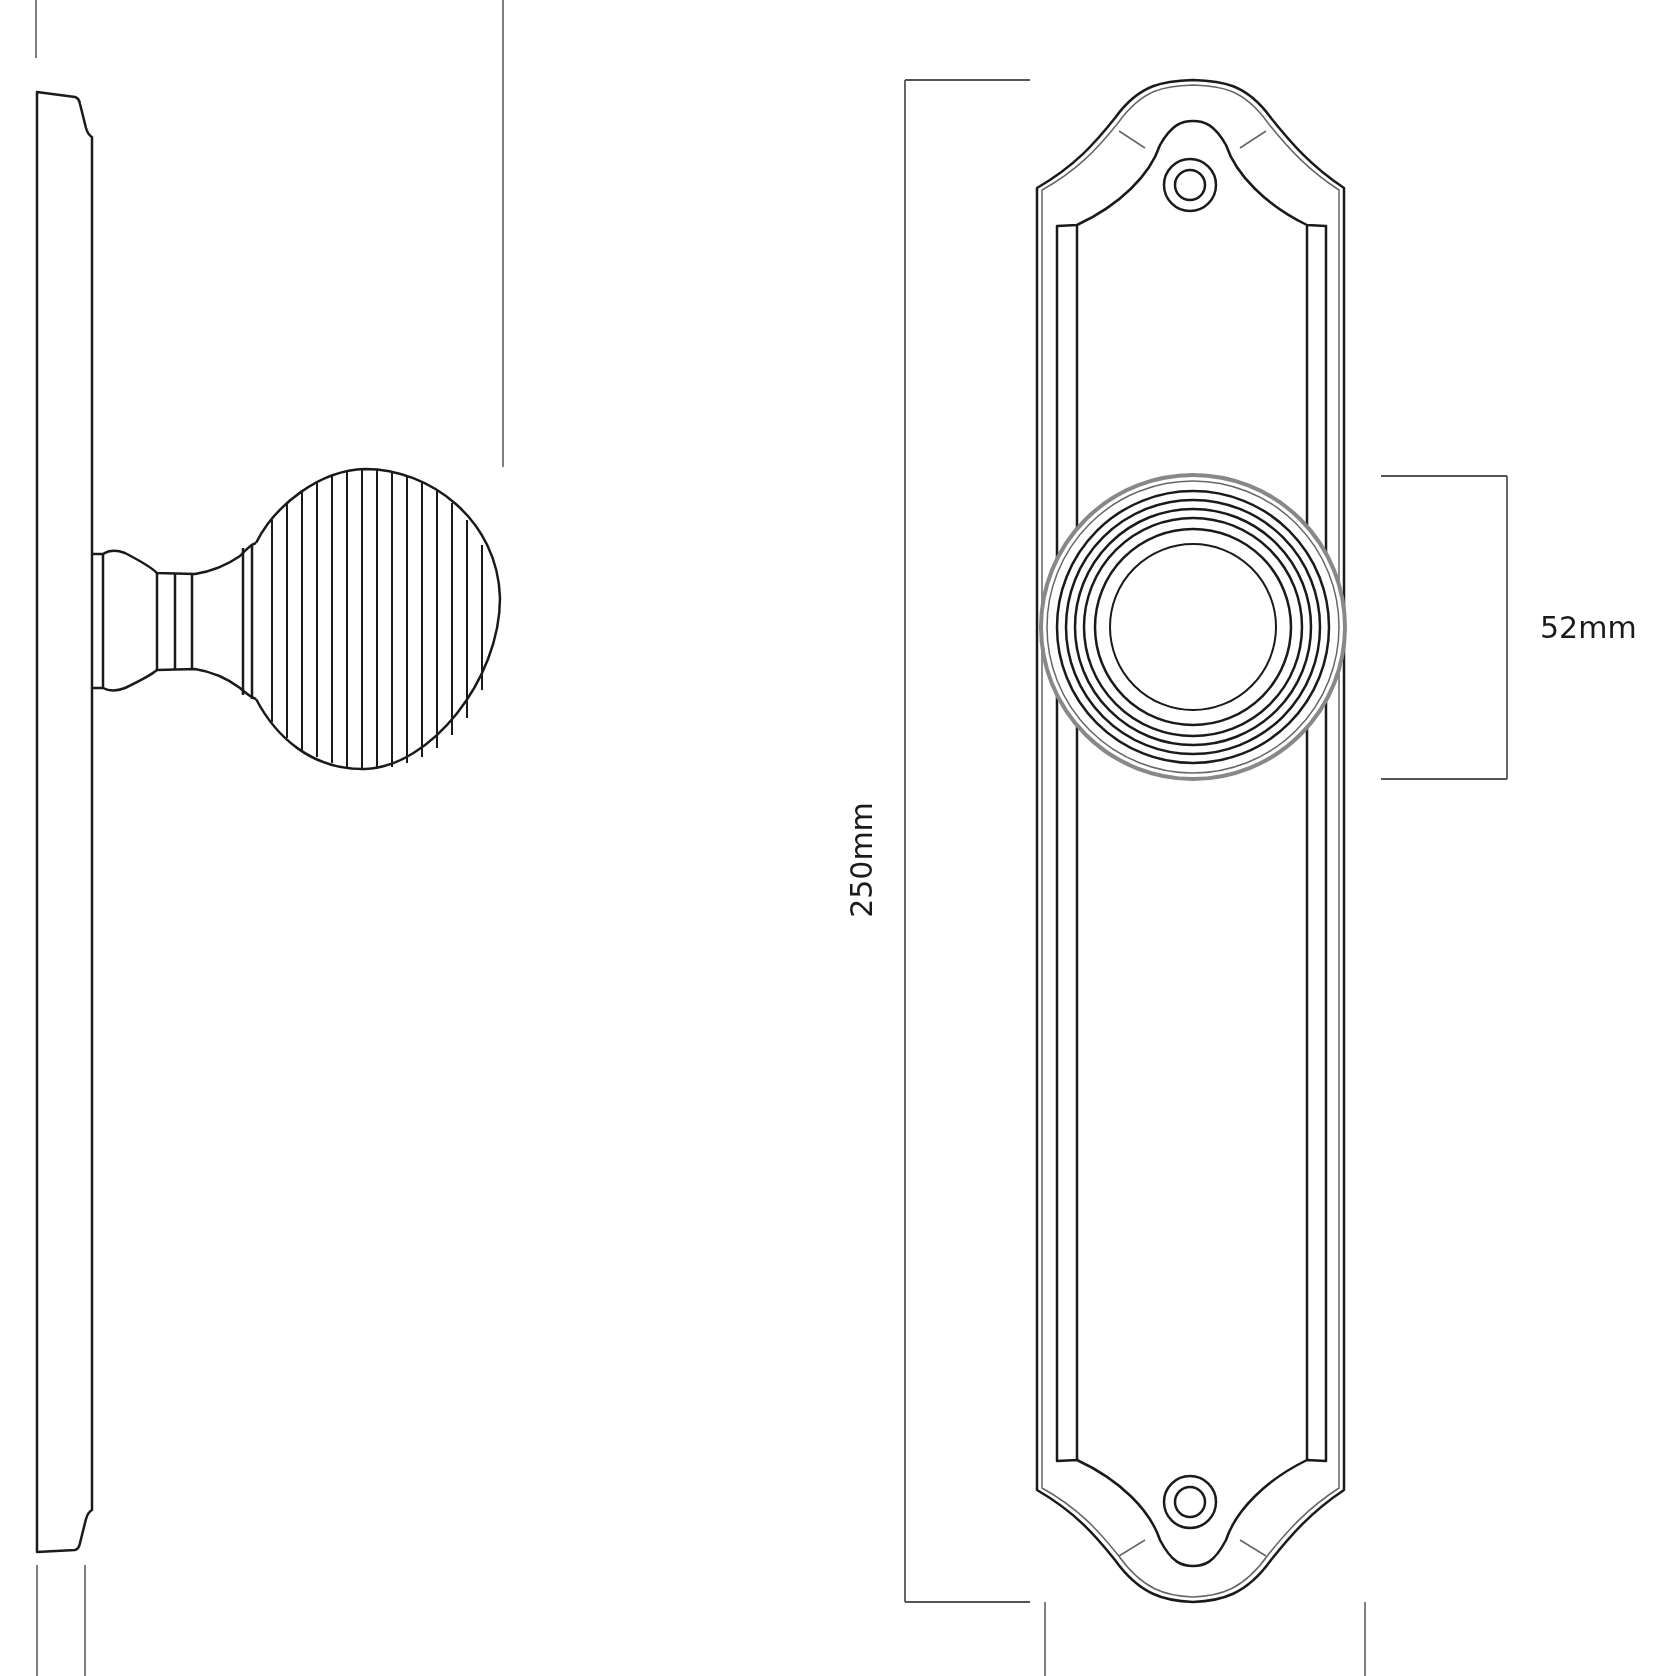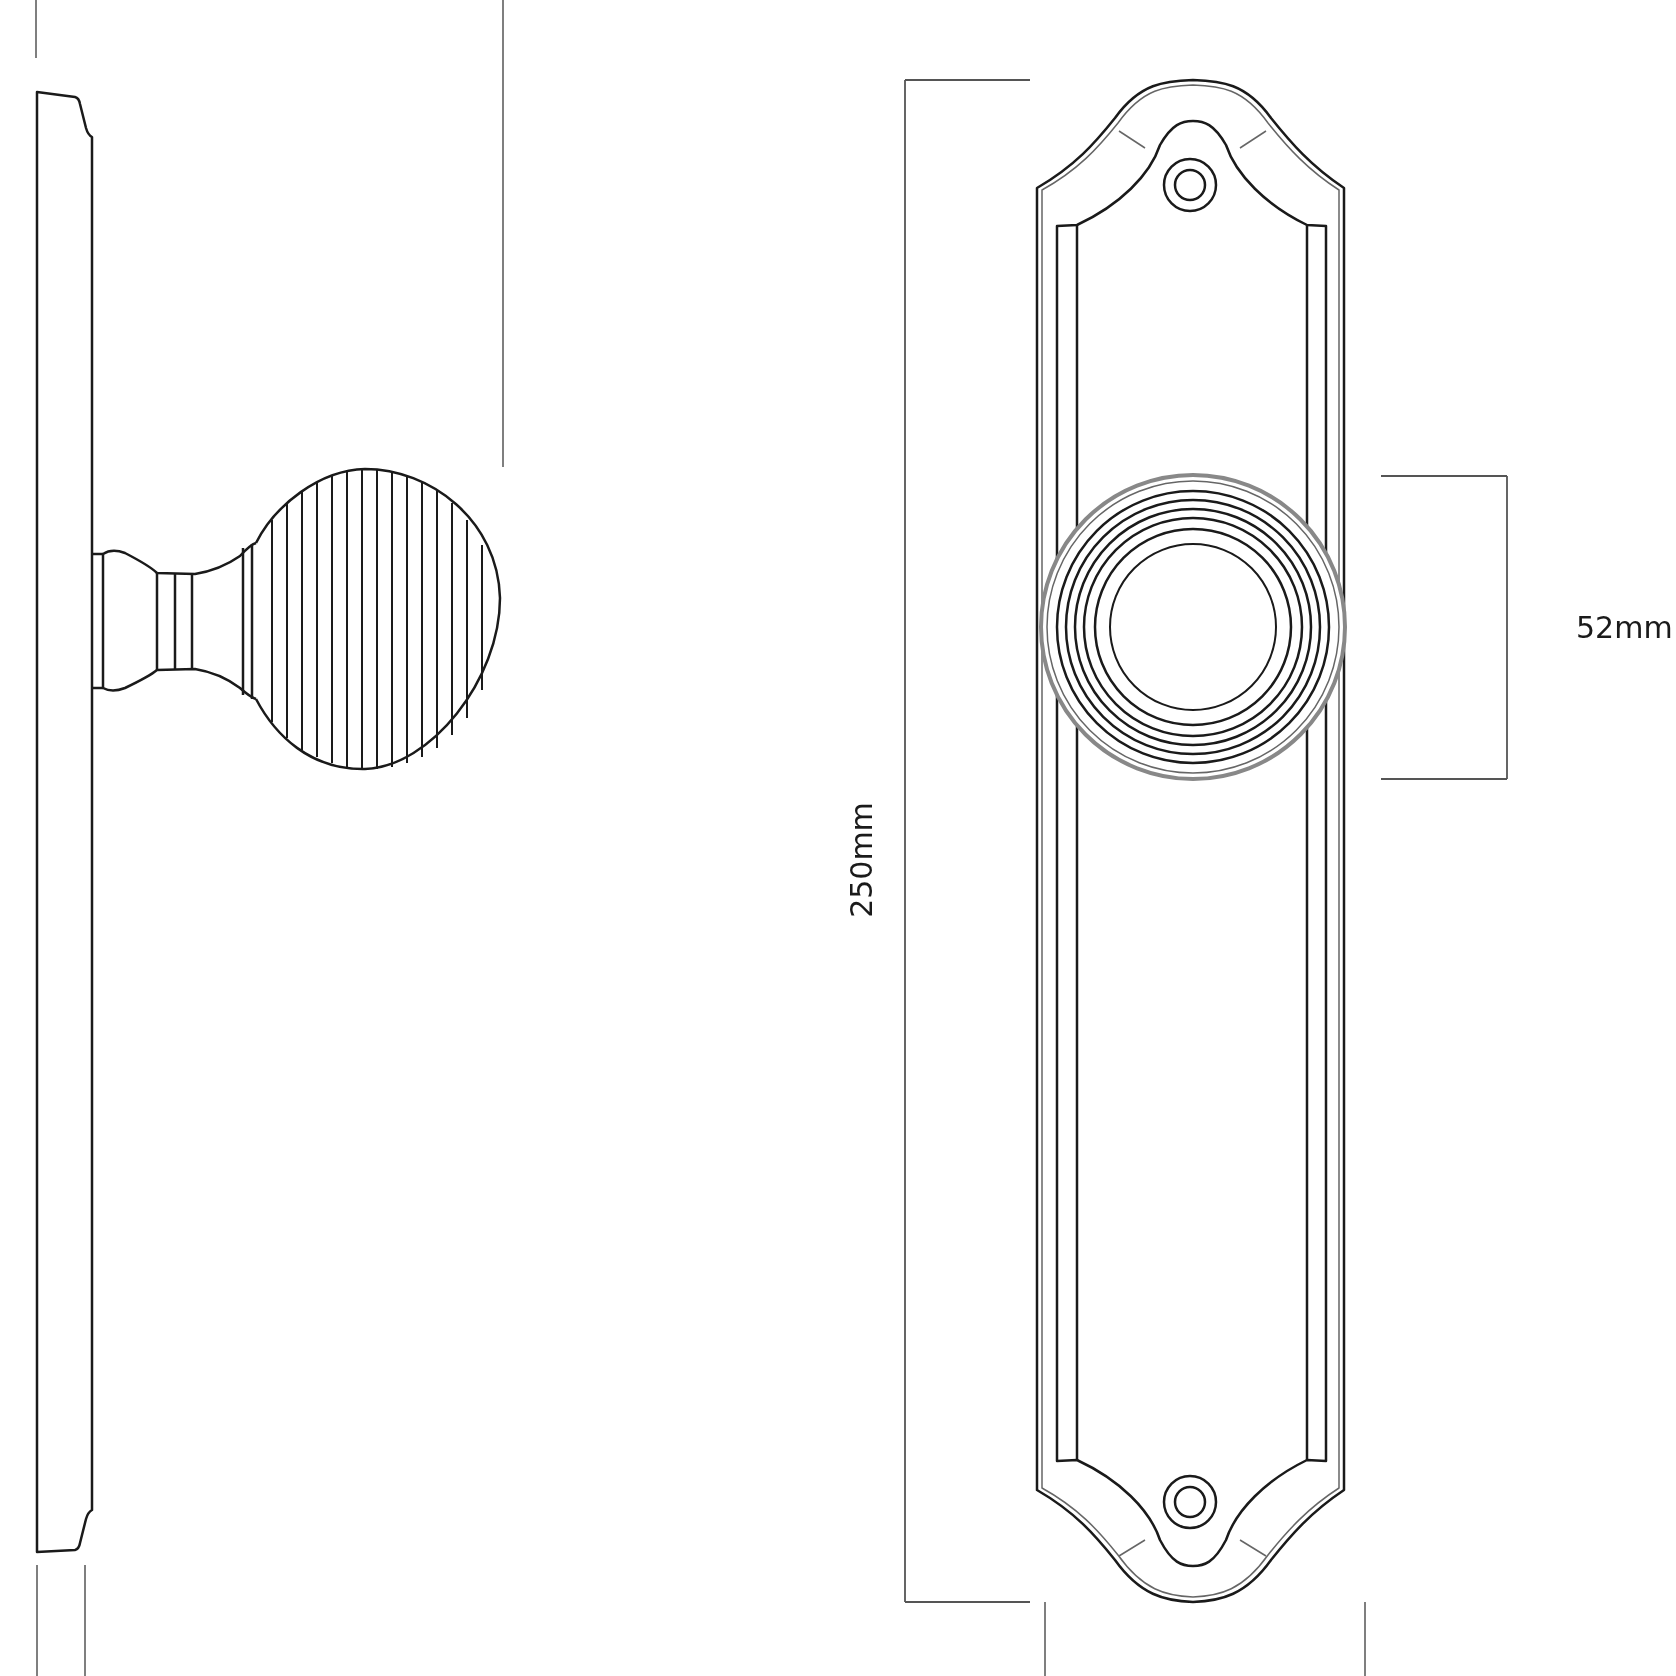--- a/index.html
+++ b/index.html
@@ -1,20 +1,20 @@
 <!DOCTYPE html>
 <html><head>
 <meta charset="utf-8">
 <style>
   html, body { margin: 0; padding: 0; background: #ffffff; }
   body { width: 1676px; height: 1676px; position: relative; overflow: hidden; font-family: "DejaVu Sans", sans-serif; }
   svg { position: absolute; left: 0; top: 0; }
   .dim-label { position: absolute; font-family: "DejaVu Sans", sans-serif; font-size: 30px; color: #1a1a1a; white-space: nowrap; line-height: 1; }
   .dim-height { left: 862px; top: 860px; transform: translate(-50%, -50%) rotate(-90deg); }
-  .dim-rose { left: 1540px; top: 613px; margin-left: 36px; }
+  .dim-rose { left: 1540px; top: 613px; }
 </style>
 </head>
 <body>
 
 <svg width="1676" height="1676" viewBox="0 0 1676 1676" xmlns="http://www.w3.org/2000/svg">
 
   <g fill="none" stroke="#1a1a1a" stroke-width="2.5" stroke-linejoin="round">
 
     <line x1="36" y1="0" x2="36" y2="58" stroke="#555" stroke-width="1.5"></line>
 

